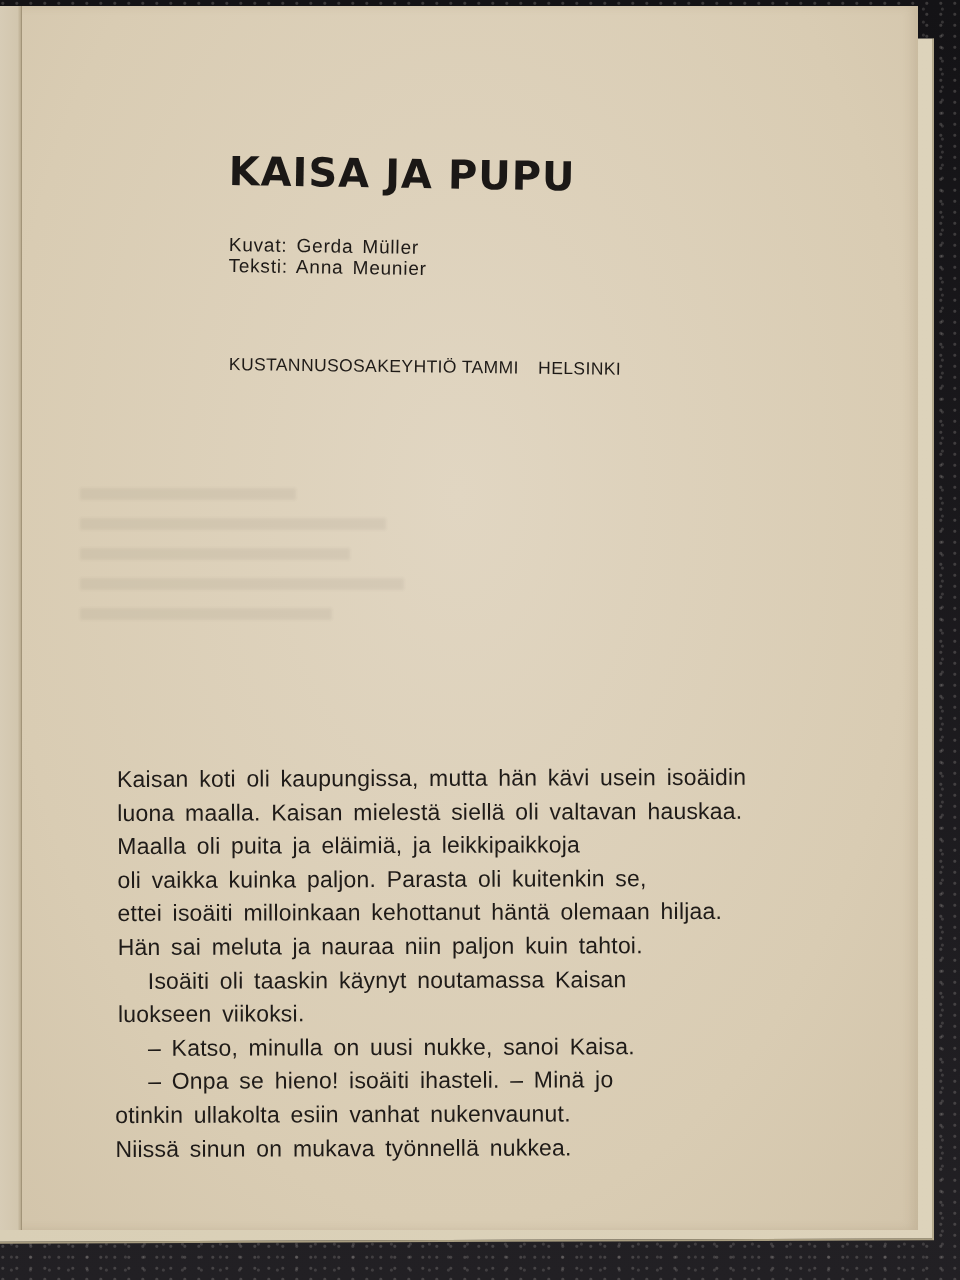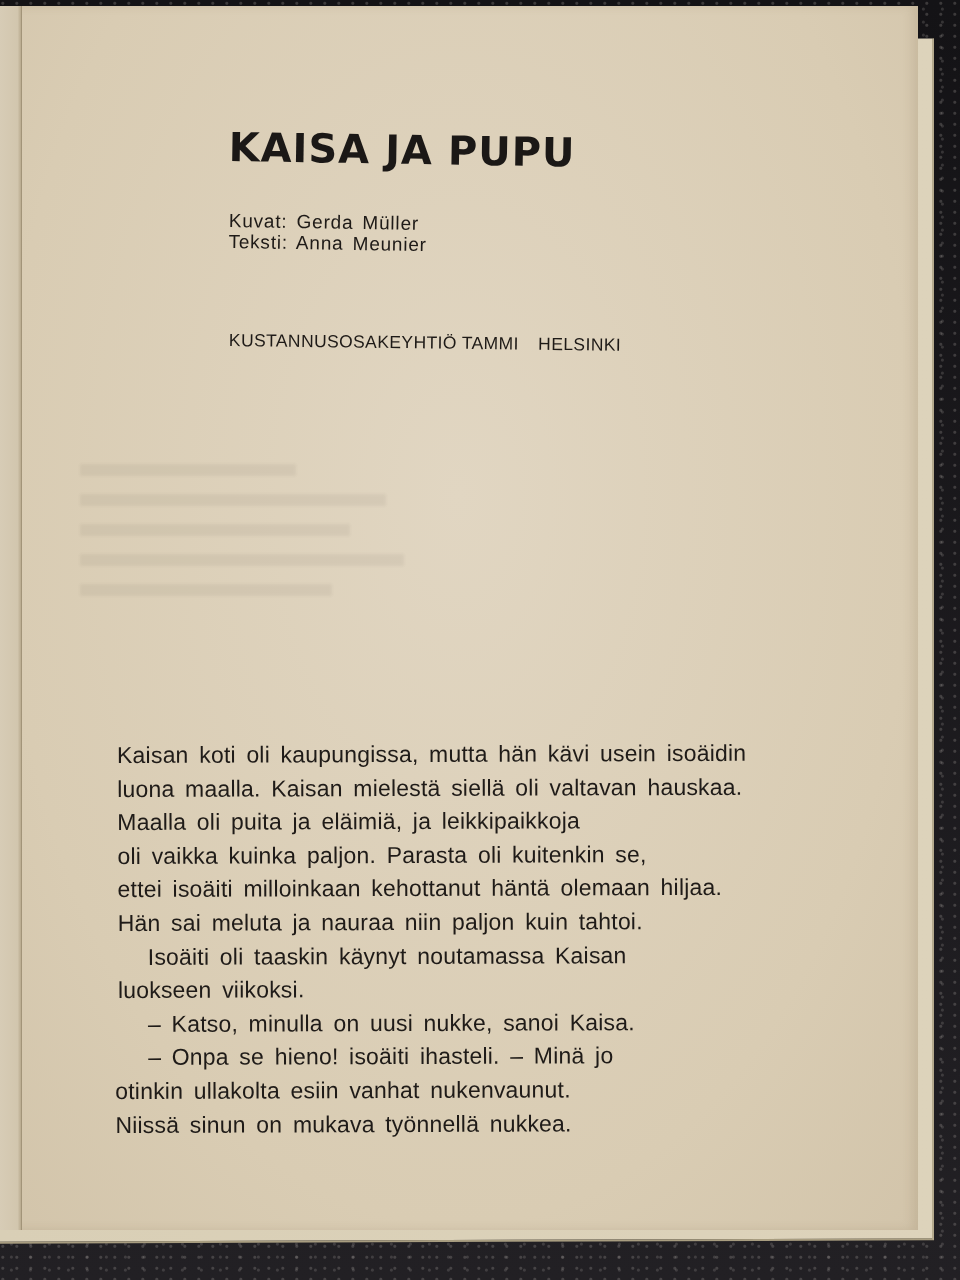--- a/index.html
+++ b/index.html
@@ -52,20 +52,21 @@
       left: 0;
       top: 0;
       width: 22px;
       height: 100%;
       background: linear-gradient(90deg, #d7ccb6 0%, #d2c6ae 80%, #b9ab8f 95%, #8f8166 100%);
     }
     .page-content {
       position: absolute;
       inset: 0;
       color: #1e1a17;
+      margin-top: 24px;
     }
     .title {
       position: absolute;
       left: 229px;
       top: 118px;
       margin: 0;
       font-family: "DejaVu Sans", sans-serif;
       font-weight: bold;
       font-size: 40px;
       letter-spacing: 1px;

